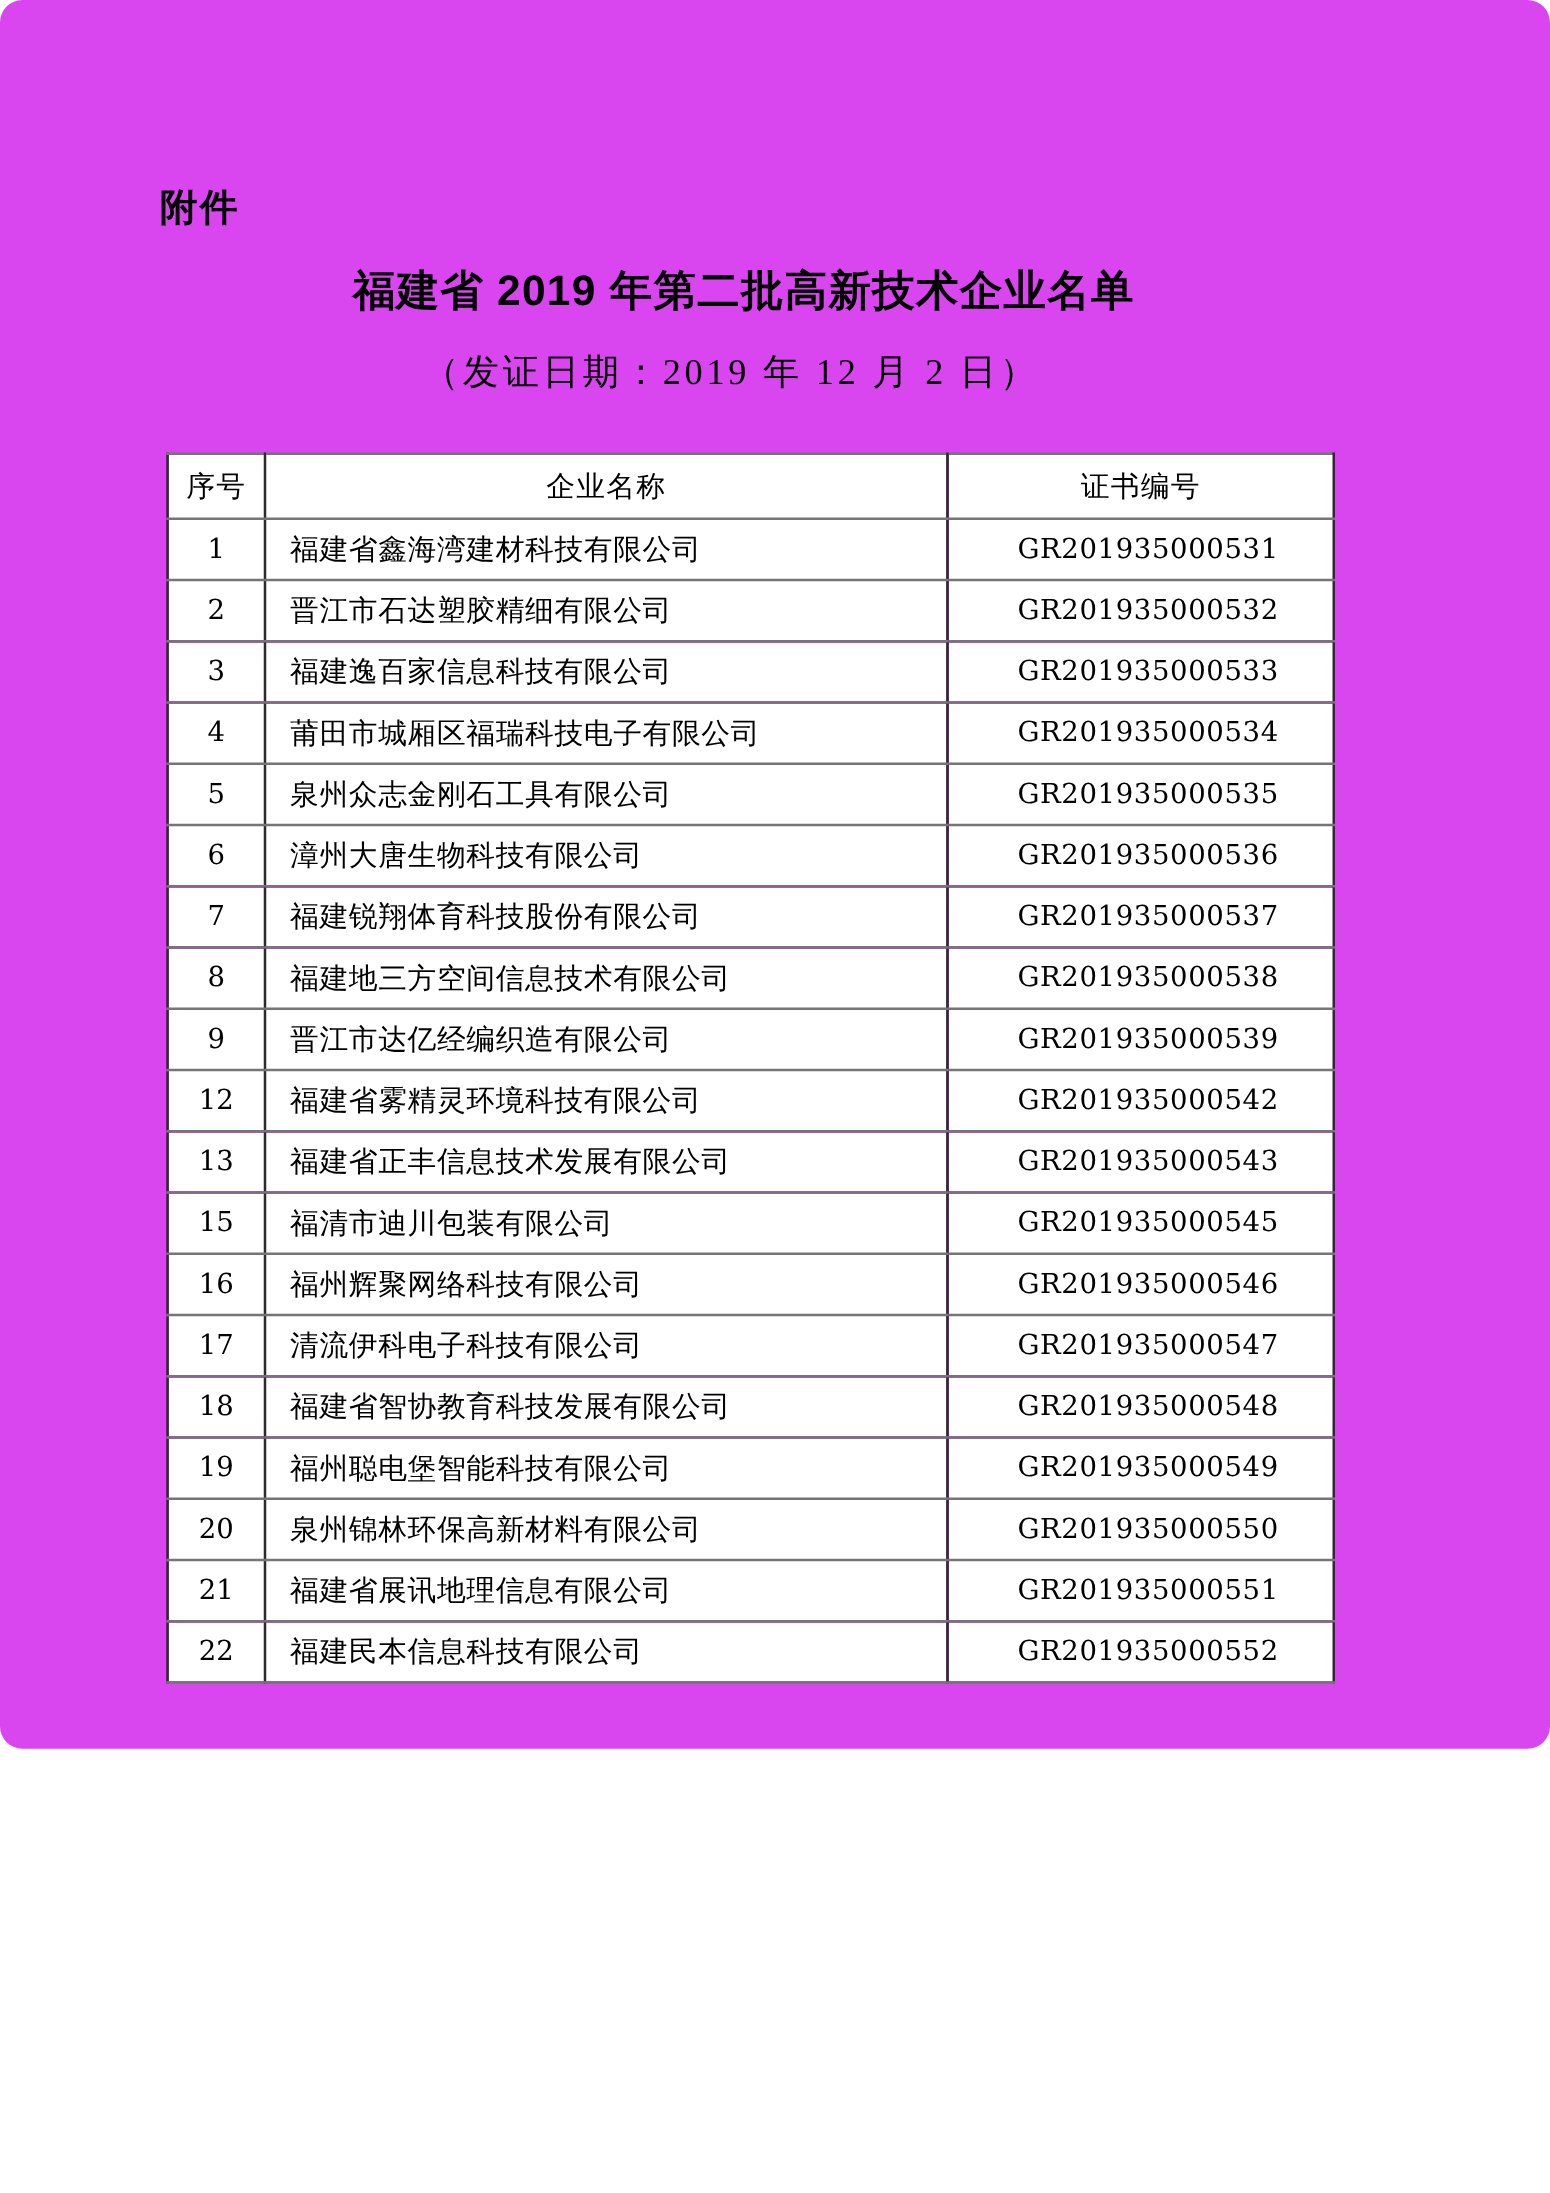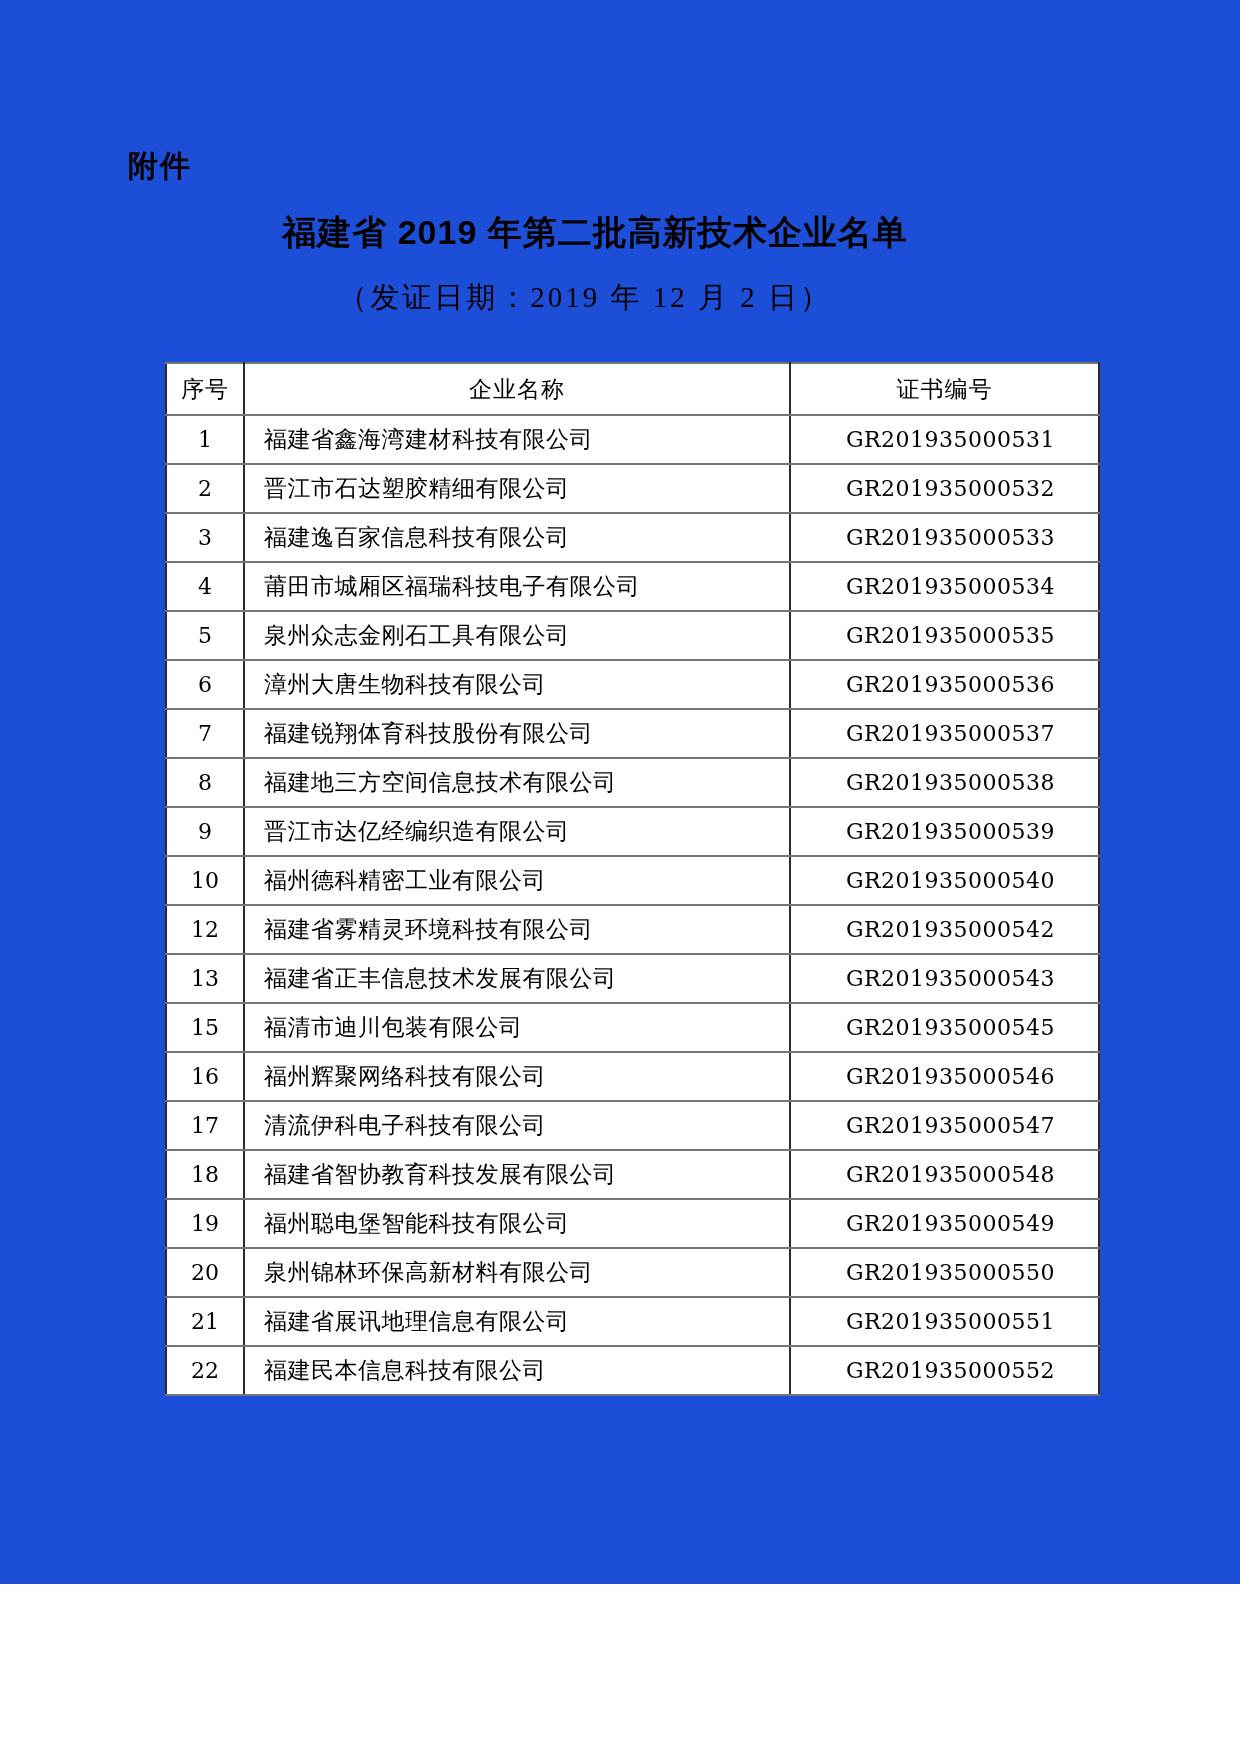--- a/index.html
+++ b/index.html
@@ -5,23 +5,24 @@
   * { margin: 0; padding: 0; box-sizing: border-box; }
   html, body { background: #ffffff; }
   body {
     width: 1240px; height: 1754px;
     font-family: "DejaVu Serif", "Liberation Serif", serif;
     color: #000;
     position: relative;
   }
   .page {
     position: relative;
-    width: 1240px; height: 1584px;
-    background: #1d4ed8;
+    width: 1240px; height: 1399px;
+    background: #d946ef;
     overflow: hidden;
+    border-radius: 18px;
   }
   .attachment-label {
     position: absolute;
     left: 128px; top: 146px;
     font-family: "Liberation Sans", "DejaVu Sans", sans-serif;
     font-weight: bold;
     font-size: 30px;
     letter-spacing: 2px;
     color: #000;
   }
@@ -59,21 +60,21 @@
   table.company-table th, table.company-table td {
     border-top: 2px solid #757575;
     border-bottom: 2px solid #757575;
     border-left: 2px solid #2b2b2b;
     border-right: 2px solid #2b2b2b;
     background: #fff;
     vertical-align: middle;
     overflow: hidden;
     white-space: nowrap;
   }
-  table.company-table { border: 2px solid #2b2b2b; margin-left: 32px; }
+  table.company-table { border: 2px solid #2b2b2b; }
   table.company-table th {
     height: 52px;
     font-weight: normal;
     font-size: 23px;
     text-align: center;
     letter-spacing: 1px;
   }
   table.company-table td { height: 49px; }
   td.cell-no {
     text-align: center;
@@ -166,25 +167,20 @@
       <td class="cell-no">8</td>
       <td class="cell-company">福建地三方空间信息技术有限公司</td>
       <td class="cell-cert">GR201935000538</td>
     </tr>
         <tr>
       <td class="cell-no">9</td>
       <td class="cell-company">晋江市达亿经编织造有限公司</td>
       <td class="cell-cert">GR201935000539</td>
     </tr>
         <tr>
-      <td class="cell-no">10</td>
-      <td class="cell-company">福州德科精密工业有限公司</td>
-      <td class="cell-cert">GR201935000540</td>
-    </tr>
-        <tr>
       <td class="cell-no">12</td>
       <td class="cell-company">福建省雾精灵环境科技有限公司</td>
       <td class="cell-cert">GR201935000542</td>
     </tr>
         <tr>
       <td class="cell-no">13</td>
       <td class="cell-company">福建省正丰信息技术发展有限公司</td>
       <td class="cell-cert">GR201935000543</td>
     </tr>
         <tr>

